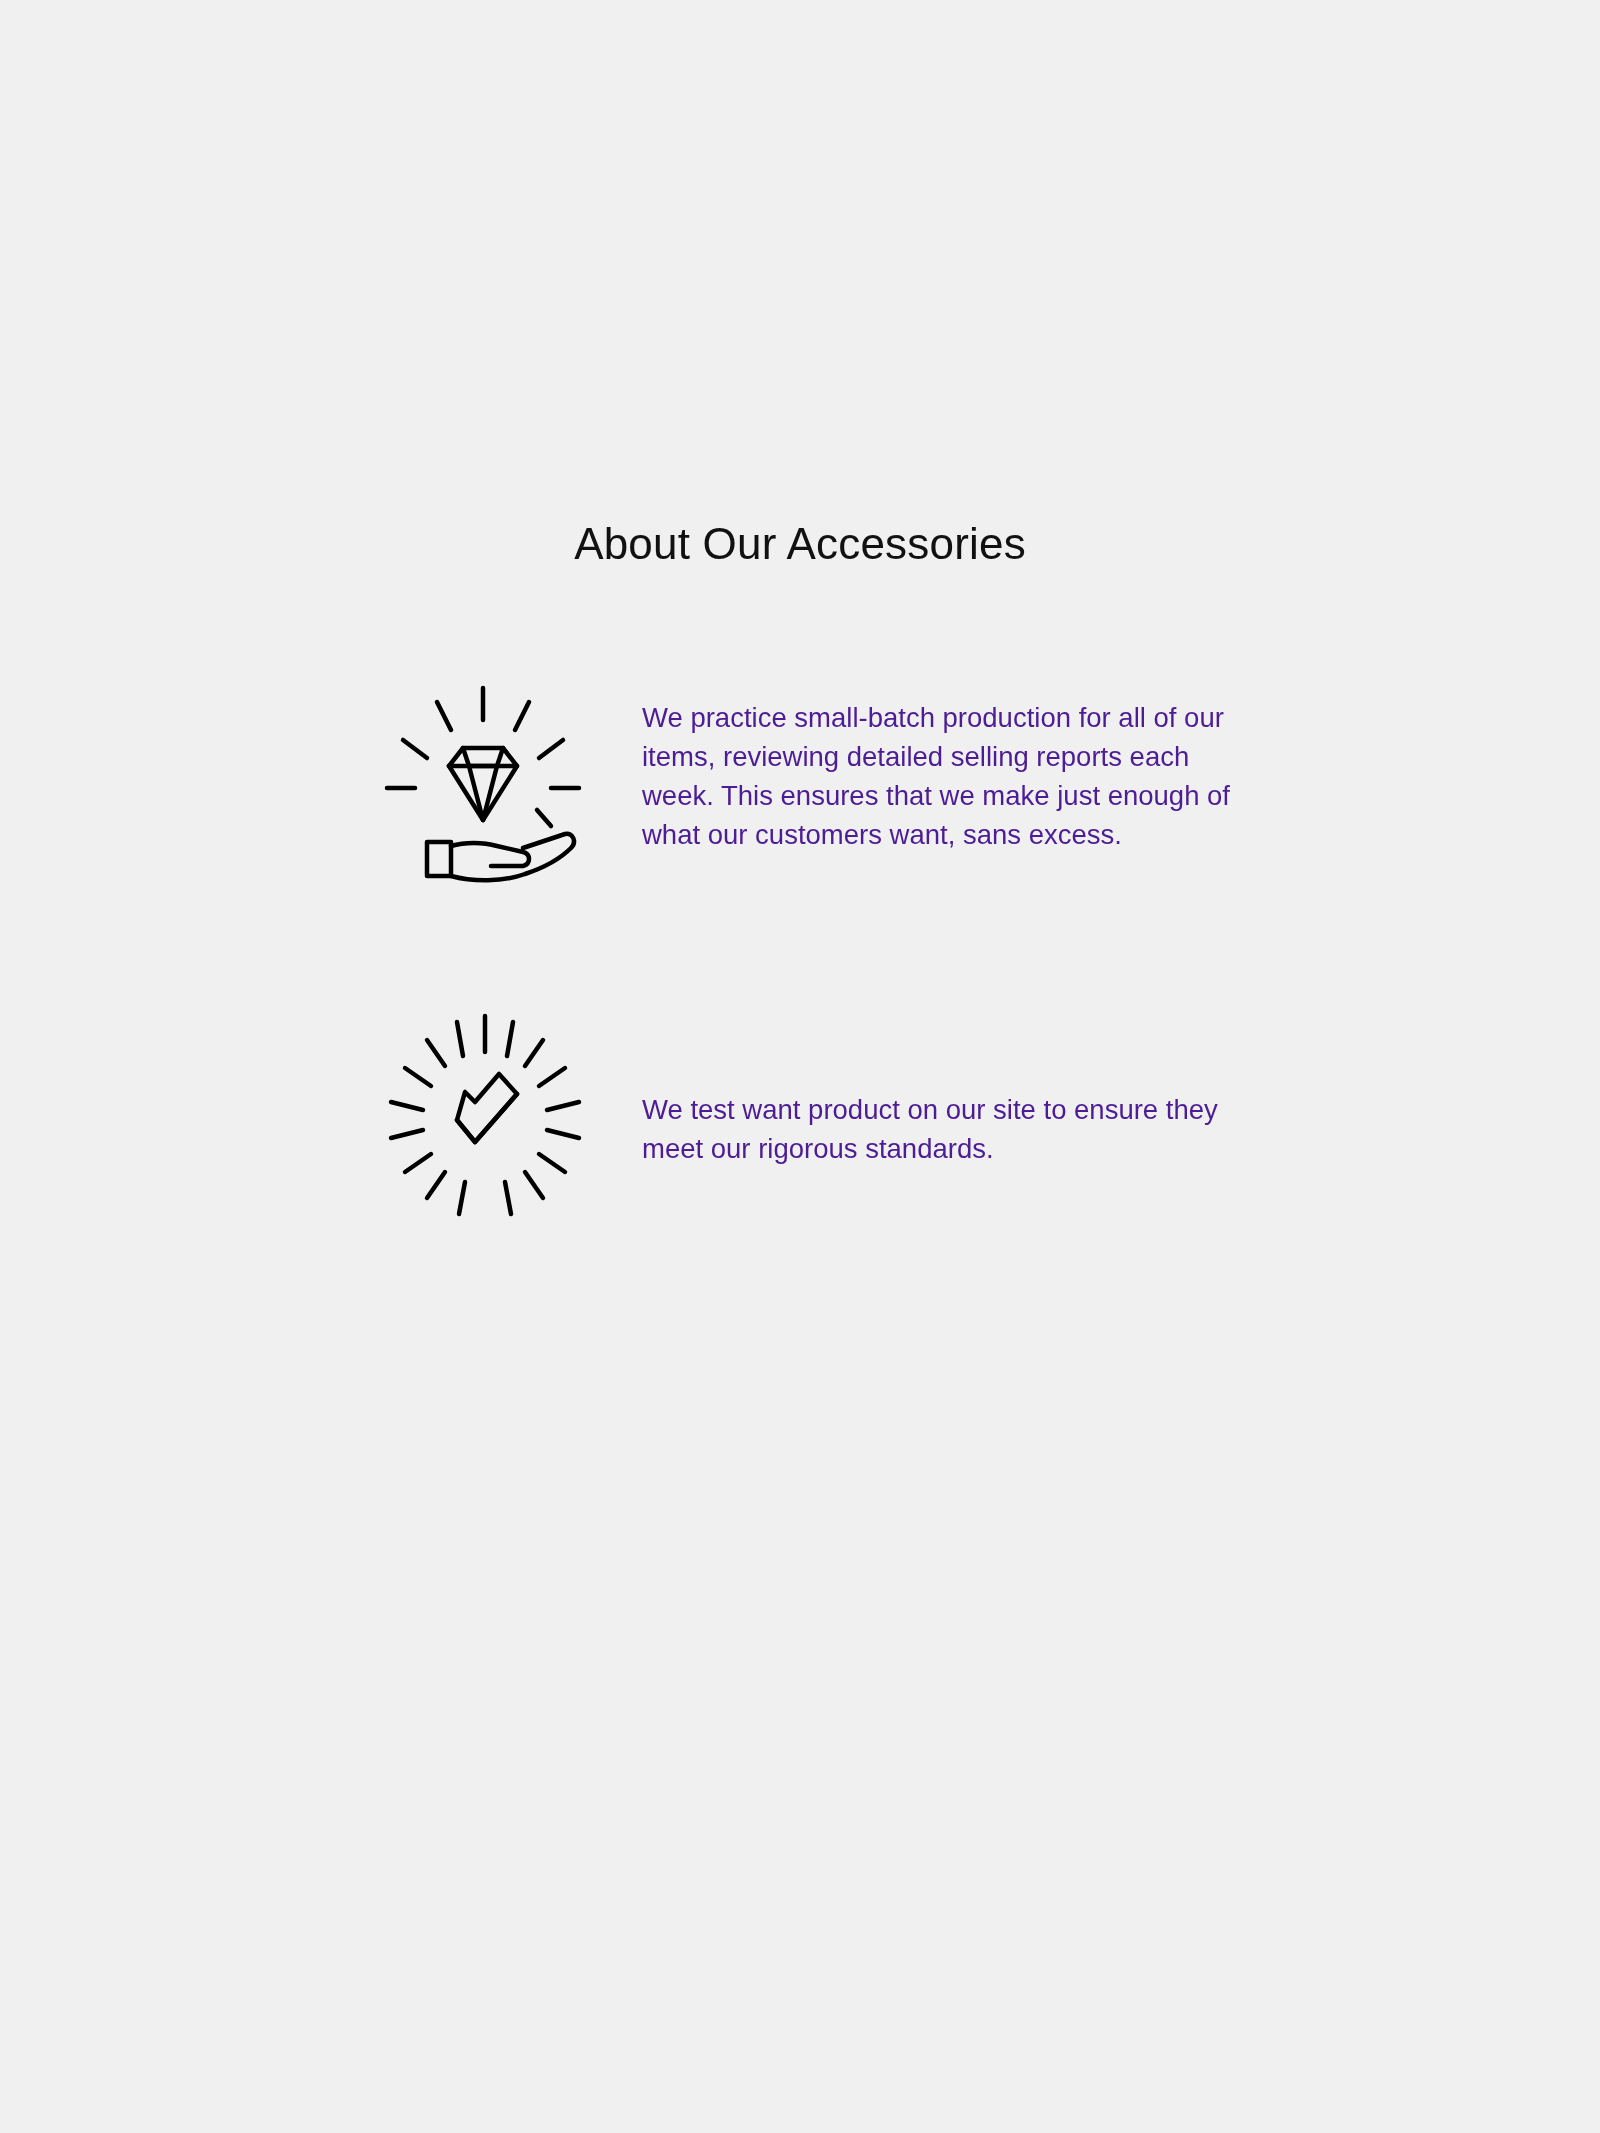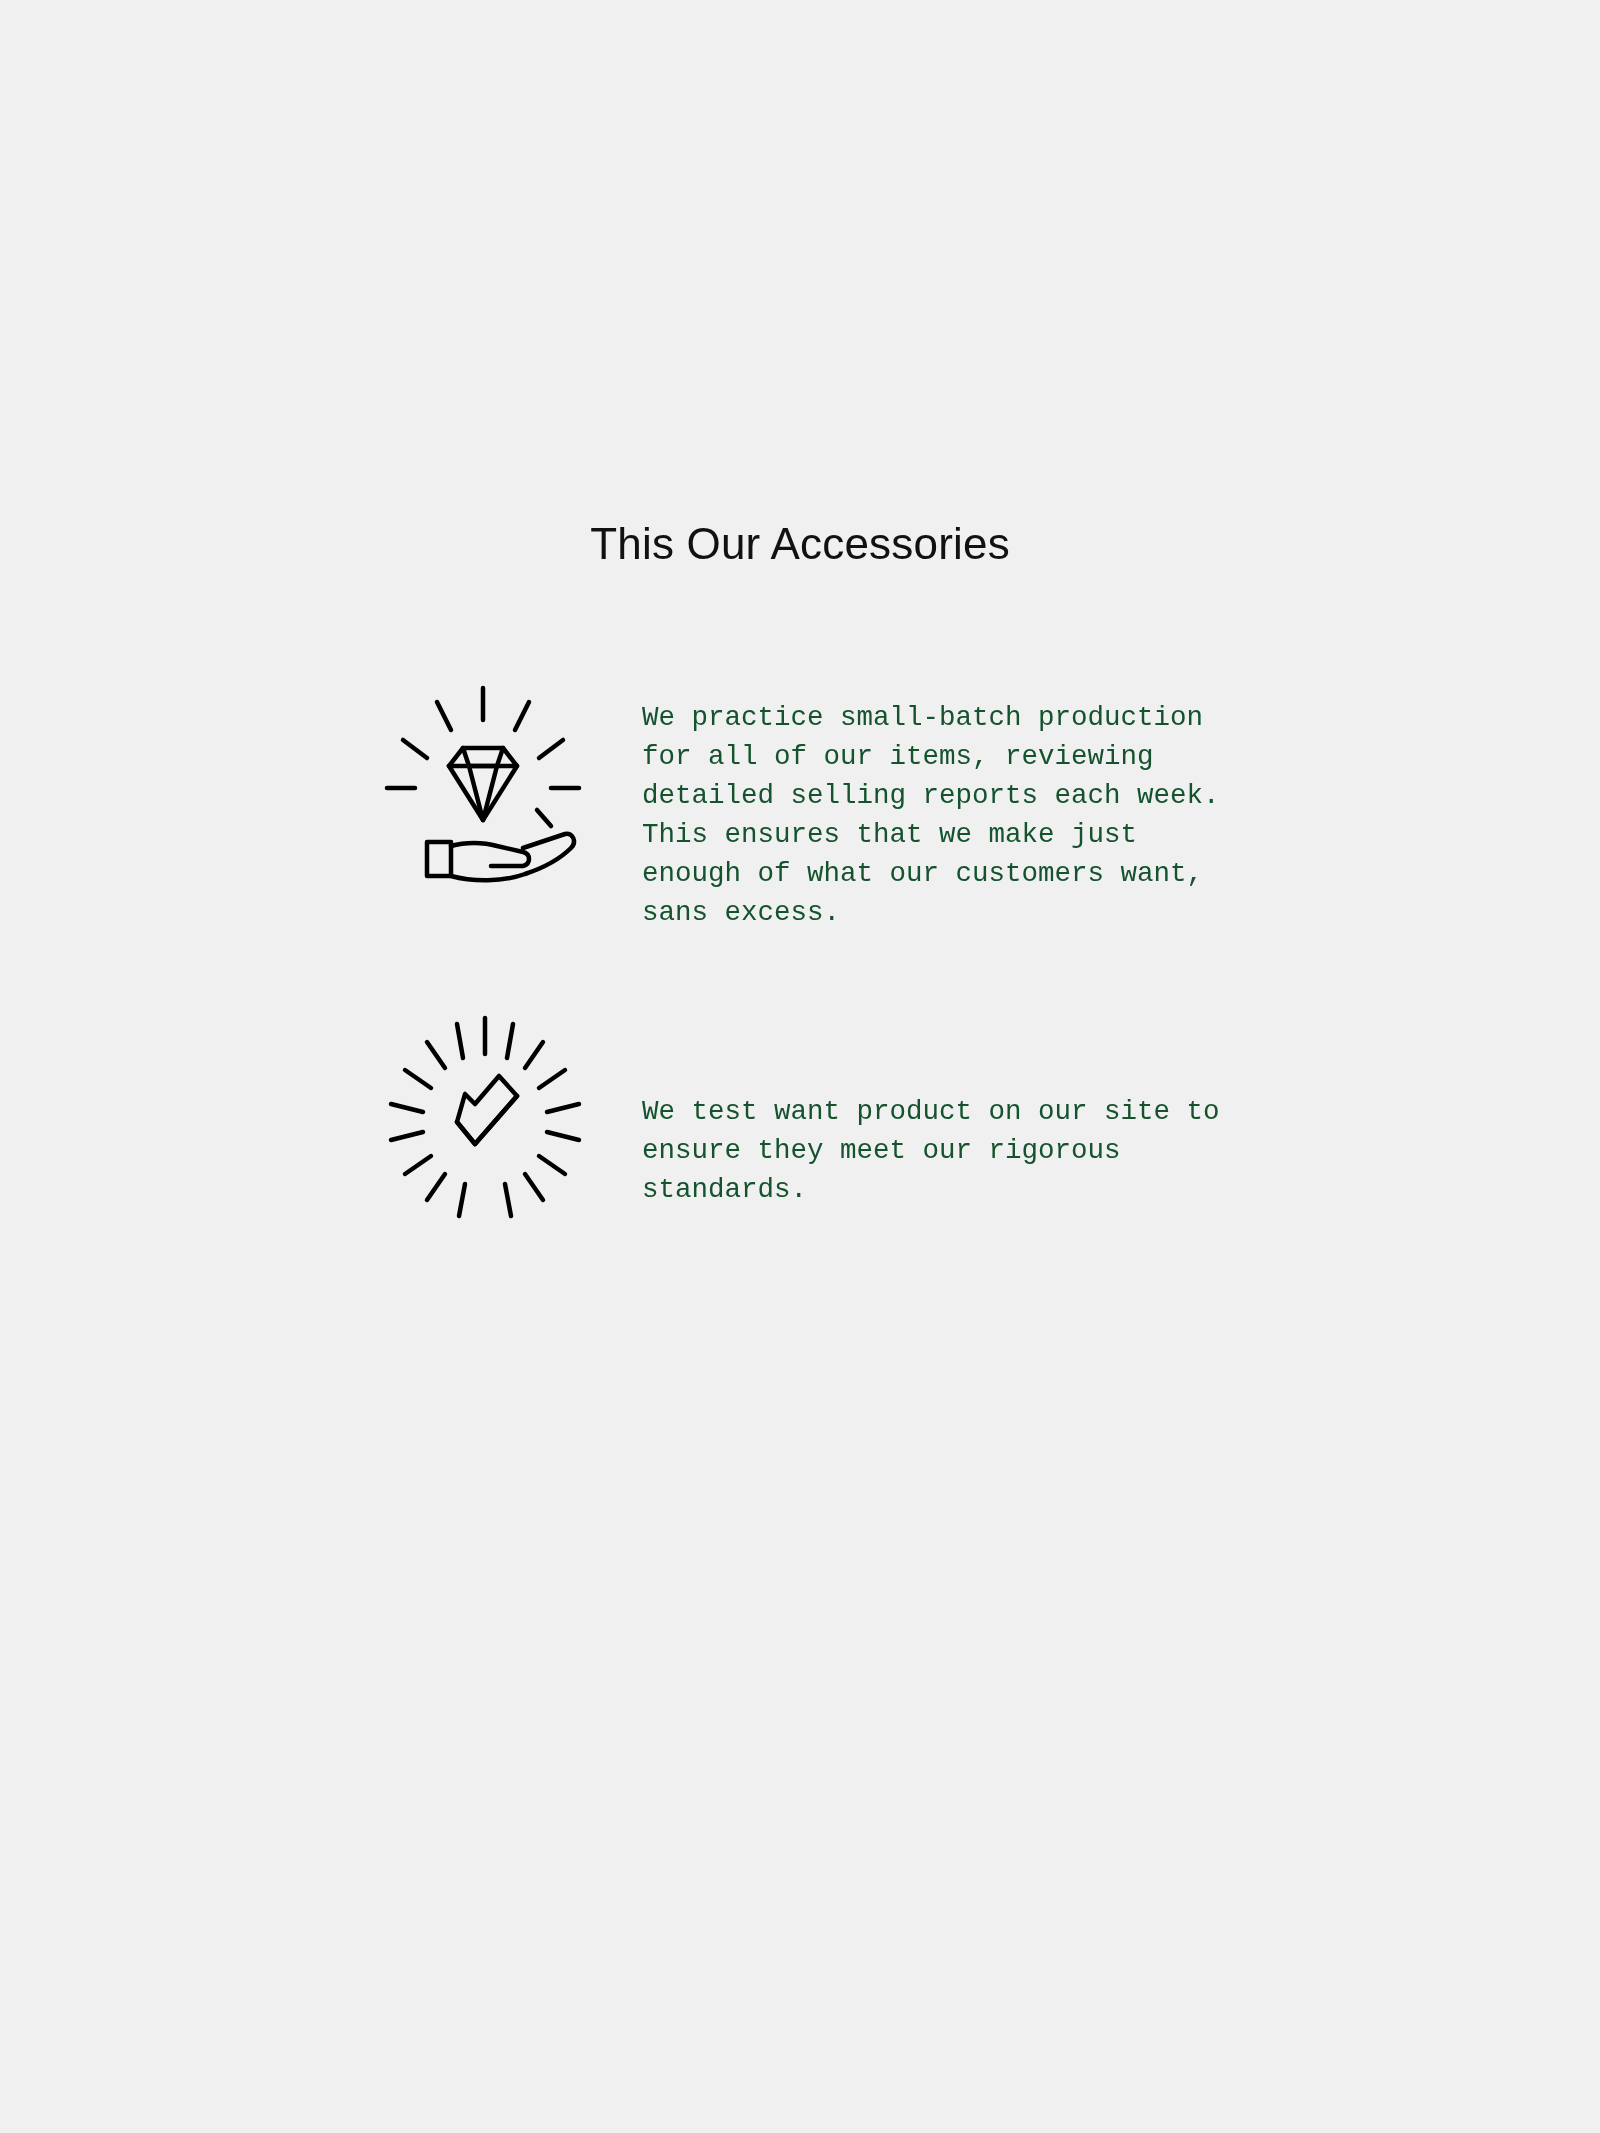--- a/index.html
+++ b/index.html
@@ -52,36 +52,35 @@
   }
   .feature .icon-wrap svg {
     display: block;
   }
   .feature .copy {
     flex: 1 1 auto;
     padding-left: 12px;
     padding-top: 10px;
     font-size: 27.5px;
     line-height: 1.42;
-    color: #14532d;
+    color: #4c1d95;
     max-width: 600px;
-    font-family: Liberation Mono, monospace;
   }
   .f1 .copy { padding-top: 28px; }
   .f2 .copy { padding-top: 86px; }
   .f3 .copy { padding-top: 88px; }
   .f2 { min-height: 300px; margin-bottom: 60px; }
   .f3 { min-height: 260px; margin-bottom: 0; }
 </style>
 </head>
 <body>
 
 <div class="page">
 
-  <h1 class="heading">This Our Accessories</h1>
+  <h1 class="heading">About Our Accessories</h1>
 
   <div class="features">
 
     <div class="feature f1">
       <div class="icon-wrap">
         <svg width="240" height="230" viewBox="0 0 240 230" fill="none" stroke="#000000" stroke-width="4.5" stroke-linecap="round" stroke-linejoin="round">
 
           <line x1="118" y1="18" x2="118" y2="50"></line>
           <line x1="72" y1="32" x2="86" y2="60"></line>
           <line x1="164" y1="32" x2="150" y2="60"></line>

